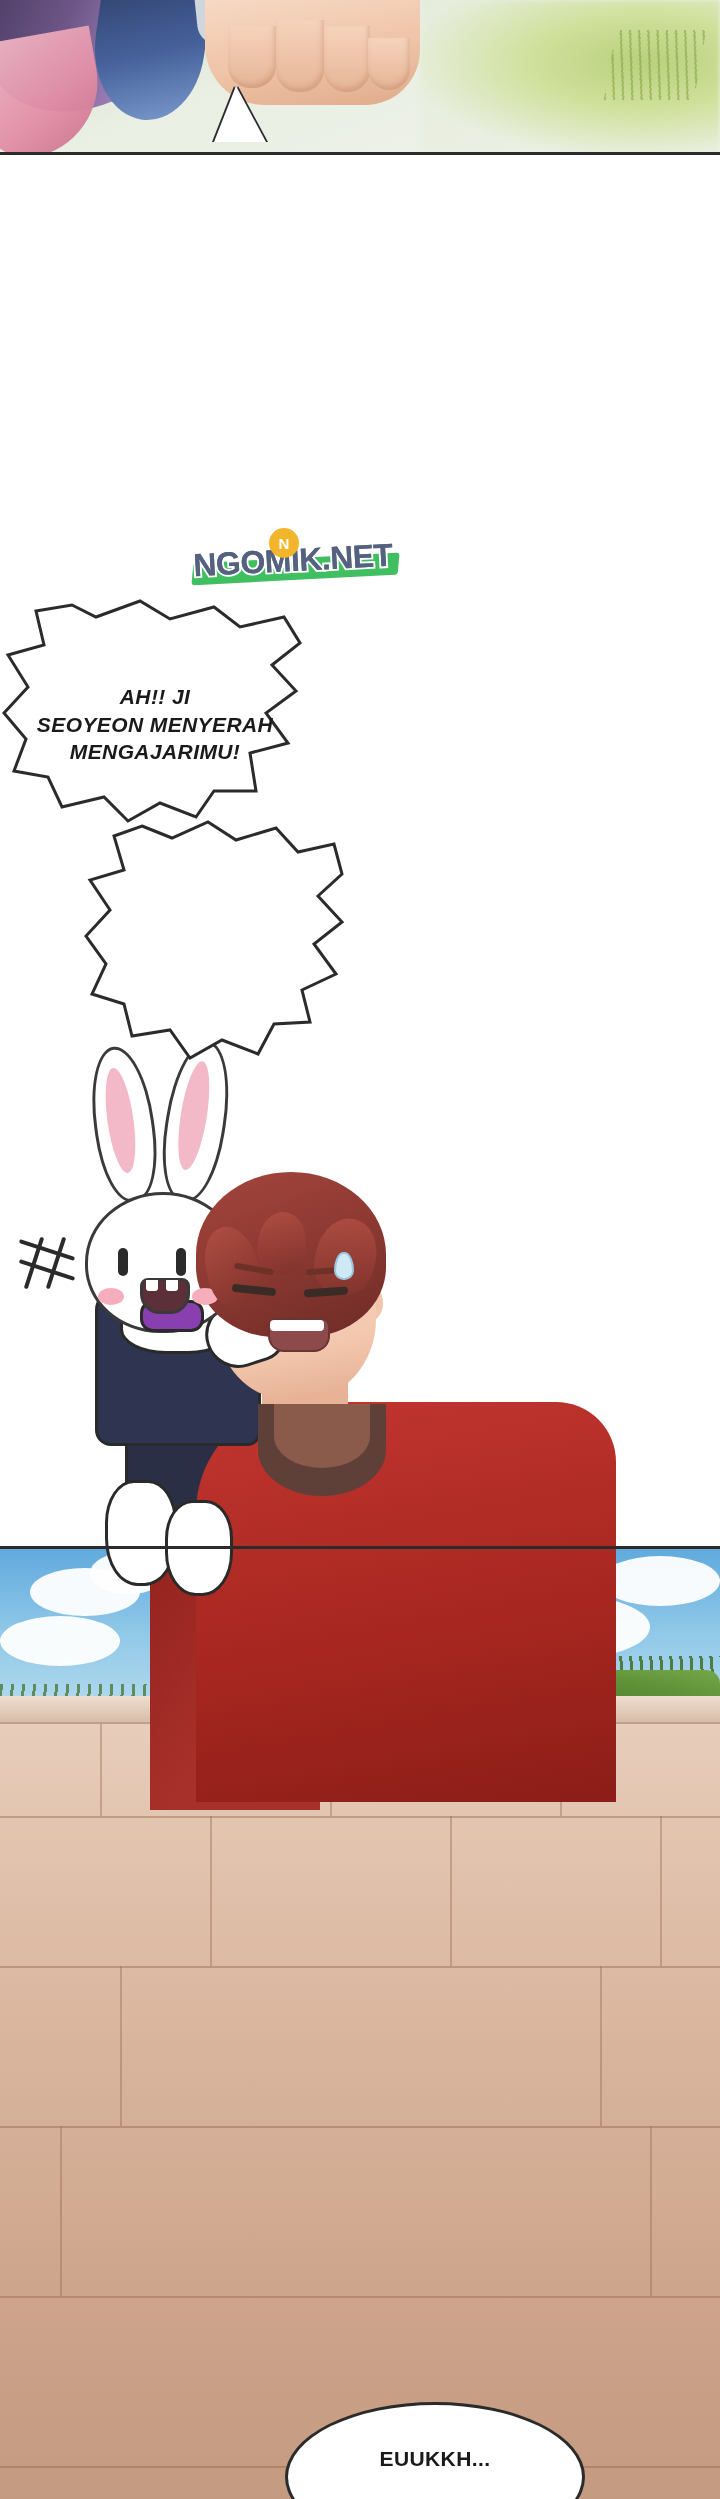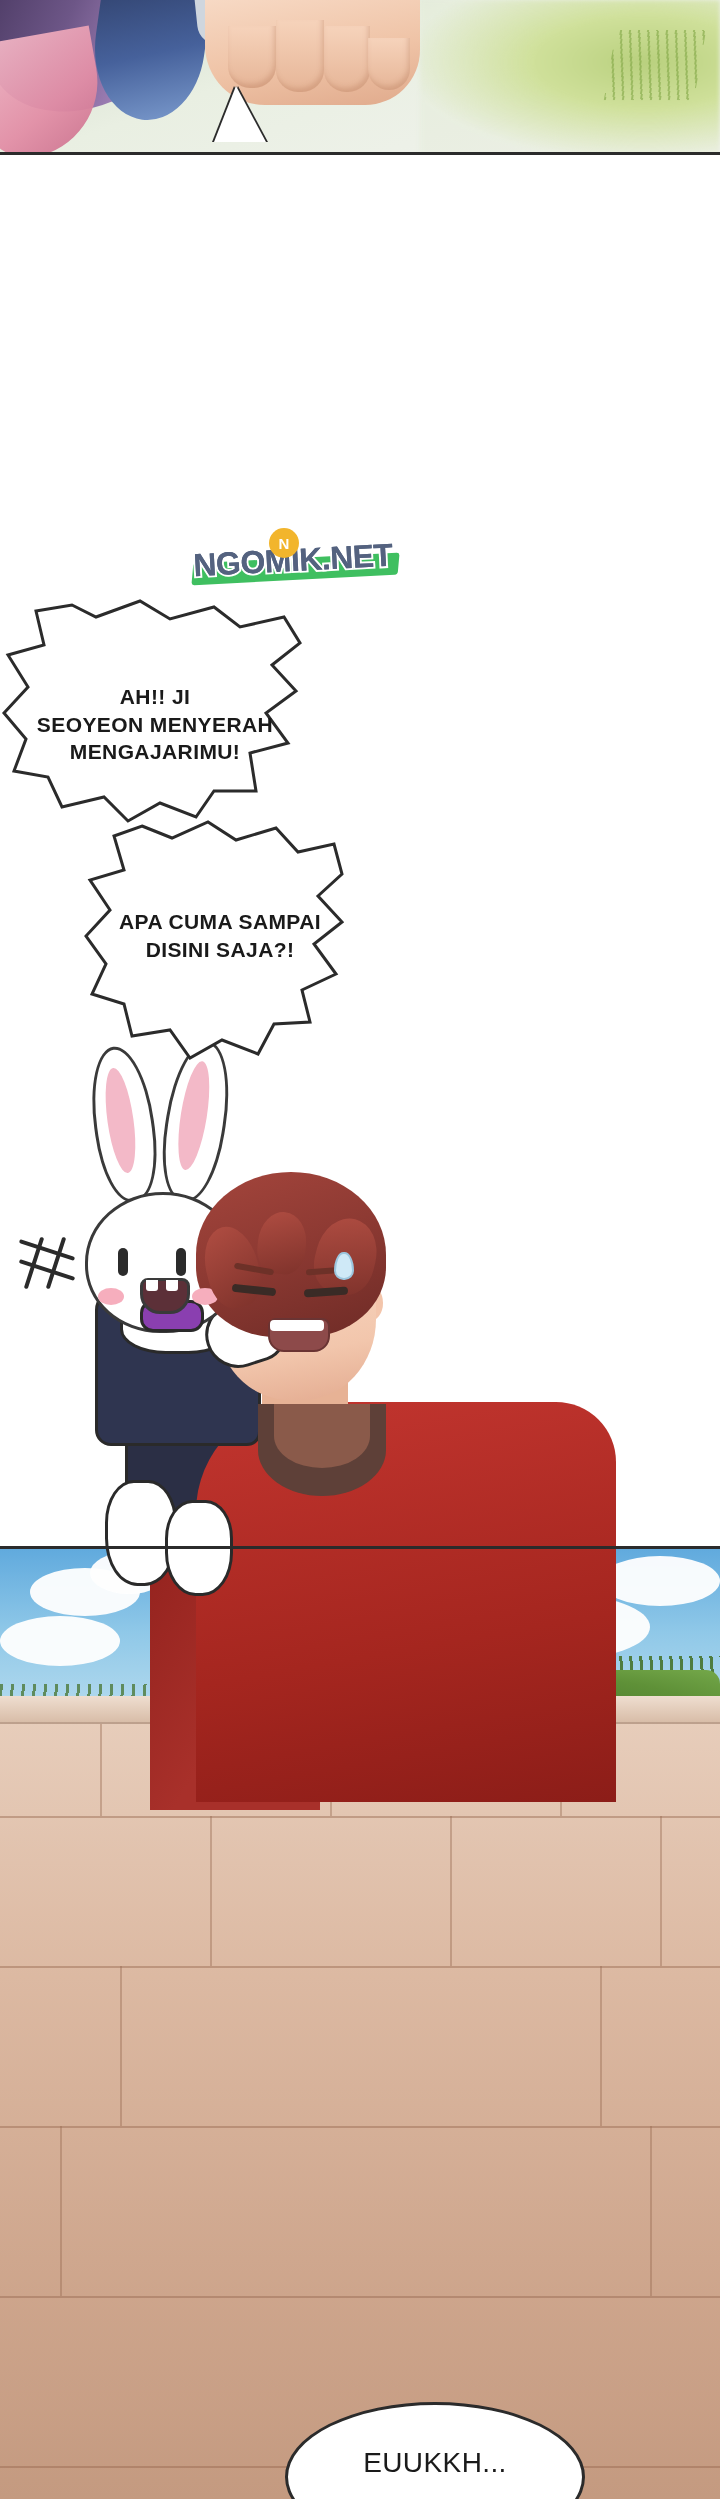--- a/index.html
+++ b/index.html
@@ -462,22 +462,22 @@
     border: 3px solid #2b2b2b;
     border-radius: 50%;
     z-index: 12;
     display: flex;
     align-items: flex-start;
     justify-content: center;
     padding-top: 42px;
     box-sizing: border-box;
   }
   .bubble-bottom .txt {
-    font-size: 28px;
-    font-weight: 400;
+    font-size: 21px;
+    font-weight: 700;
     color: #1a1a1a;
     letter-spacing: .4px;
   }
   .panel-bottom-topborder {
     position: absolute; left: 0; top: 1546px; width: 720px; height: 3px;
     background: #2b2b2b; z-index: 11;
   }
 </style>
 </head>
 <body>
@@ -508,31 +508,29 @@
     <div class="wm-text2">NGOMIK.NET</div>
     <div class="wm-dot">
       <span>N</span>
     </div>
   </div>
 
   <div class="spike-wrap" style="left:0px; top:595px; width:360px; height:290px;">
     <svg width="360" height="290" viewBox="0 0 360 290">
       <polygon points="72,10 96,22 140,6 170,24 214,12 240,32 284,22 300,48 272,70 296,96 266,118 288,148 250,158 256,196 214,196 196,222 160,208 128,226 104,202 62,212 48,182 14,176 26,144 4,118 28,92 8,60 44,50 36,16" fill="#ffffff" stroke="#2b2b2b" stroke-width="3" stroke-linejoin="miter"></polygon>
     </svg>
-    <div class="spike-txt" style="left:30px; top:88px; width:250px;">AH!! JI
+    <div class="spike-txt" style="left:30px; top:88px; width:250px;font-style:italic;">AH!! JI
 SEOYEON MENYERAH
 MENGAJARIMU!</div>
   </div>
 
   <div class="spike-wrap" style="left:80px; top:818px; width:300px; height:270px;">
     <svg width="300" height="270" viewBox="0 0 300 270">
       <polygon points="62,8 92,20 128,4 156,22 196,10 218,34 254,26 262,56 238,78 262,104 234,126 256,156 222,172 230,204 194,206 178,236 142,222 110,240 90,212 52,218 44,186 12,176 26,146 6,118 30,92 10,62 44,52 34,18" fill="#ffffff" stroke="#2b2b2b" stroke-width="3" stroke-linejoin="miter"></polygon>
     </svg>
-    <div class="spike-txt" style="left:20px; top:90px; width:240px;">APA CUMA SAMPAI
-DISINI SAJA?!</div>
   </div>
 
   <div class="panel-bottom-topborder"></div>
   <div class="panel-bottom">
     <div class="pb-sky"></div>
 
     <div class="cloud" style="left:30px; top:22px; width:110px; height:48px;"></div>
     <div class="cloud" style="left:90px; top:6px; width:78px; height:42px;"></div>
     <div class="cloud" style="left:200px; top:60px; width:140px; height:56px;"></div>
     <div class="cloud" style="left:260px; top:34px; width:90px; height:54px;"></div>

